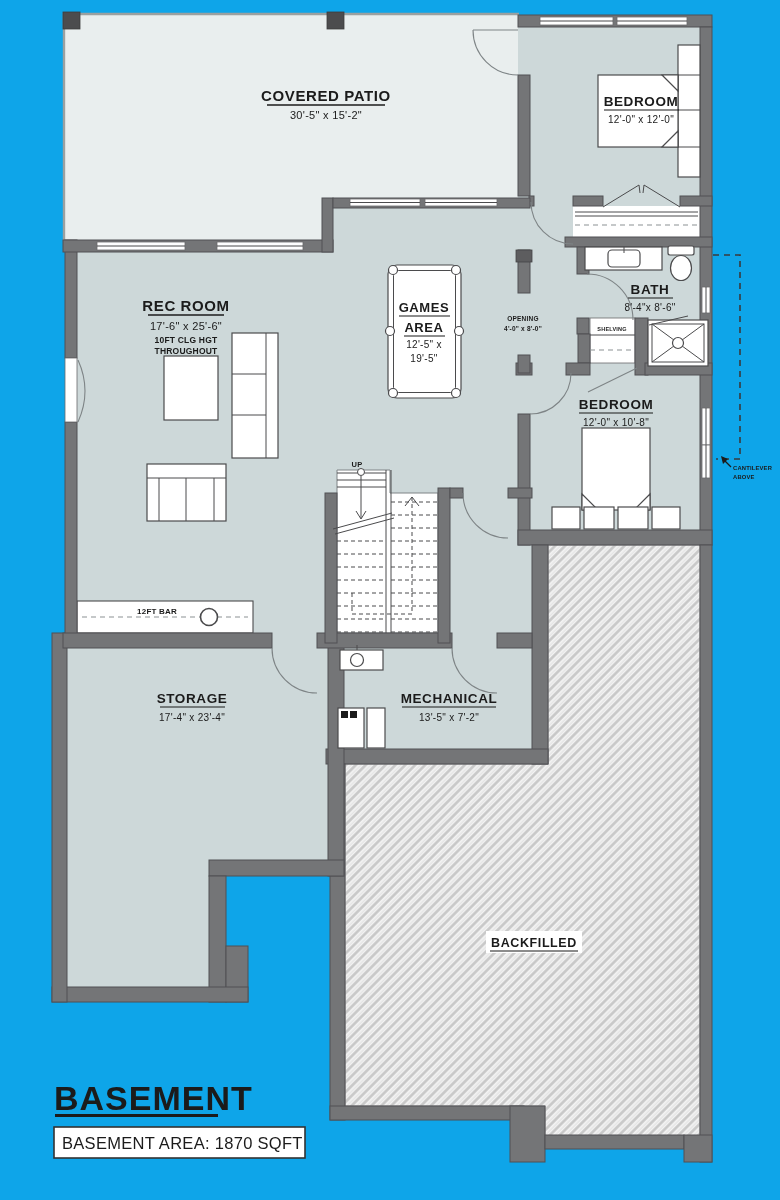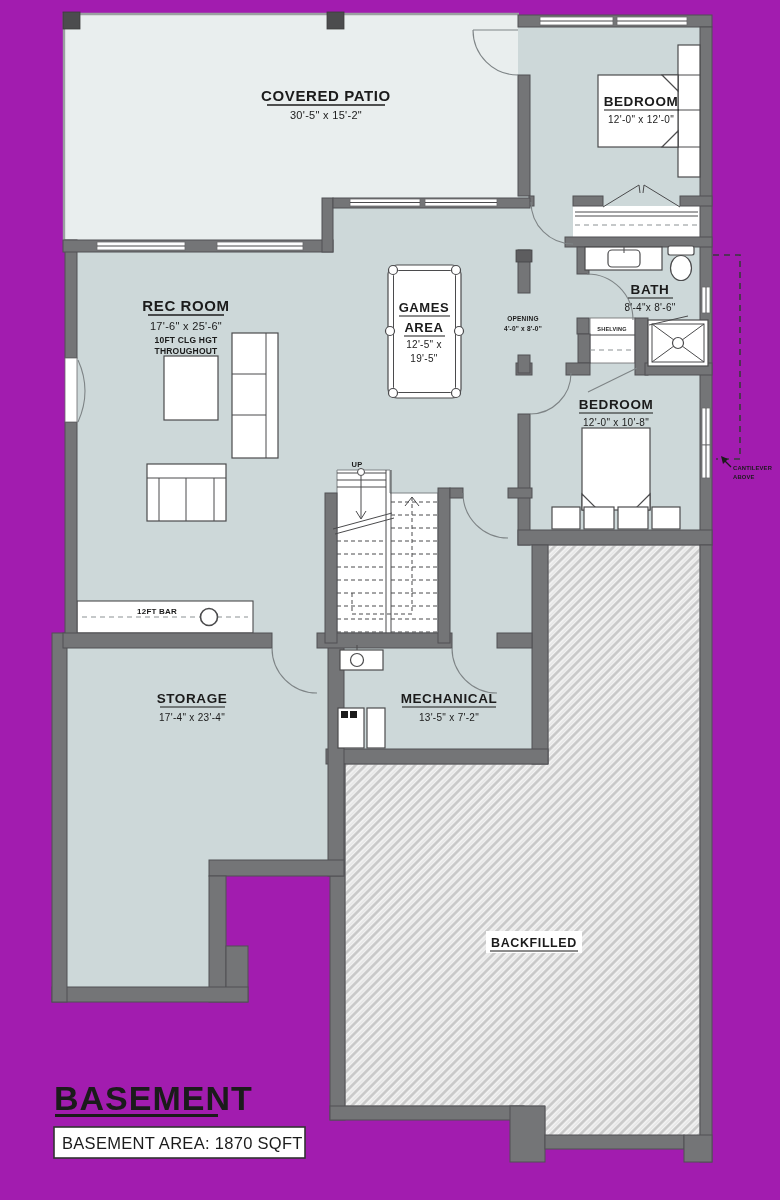--- a/index.html
+++ b/index.html
@@ -1,16 +1,16 @@
 <!DOCTYPE html>
 <html><head>
 <meta charset="utf-8">
 <style>
   html,body{margin:0;padding:0;background:#ffffff;}
-  .page{width:780px;height:1200px;position:relative;background:#a21caf;overflow:hidden;}
+  .page{width:780px;height:1200px;position:relative;background:#0ea5e9;overflow:hidden;}
   svg{display:block;}
   text{font-family:"Liberation Sans","DejaVu Sans",sans-serif;fill:#1b1b1b;}
   .room-name{font-weight:bold;letter-spacing:.6px;}
   .room-dims{font-weight:normal;letter-spacing:.3px;}
   .small-note{font-weight:bold;letter-spacing:.2px;}
   .tiny{font-weight:bold;letter-spacing:.2px;}
   .title{font-weight:bold;letter-spacing:1px;}
   .wall{fill:#747577;stroke:#515154;stroke-width:1;}
   .post{fill:#4c4c4e;stroke:#3c3c3e;stroke-width:.8;}
   .cap{fill:#5d5d5f;stroke:#454547;stroke-width:.8;}

